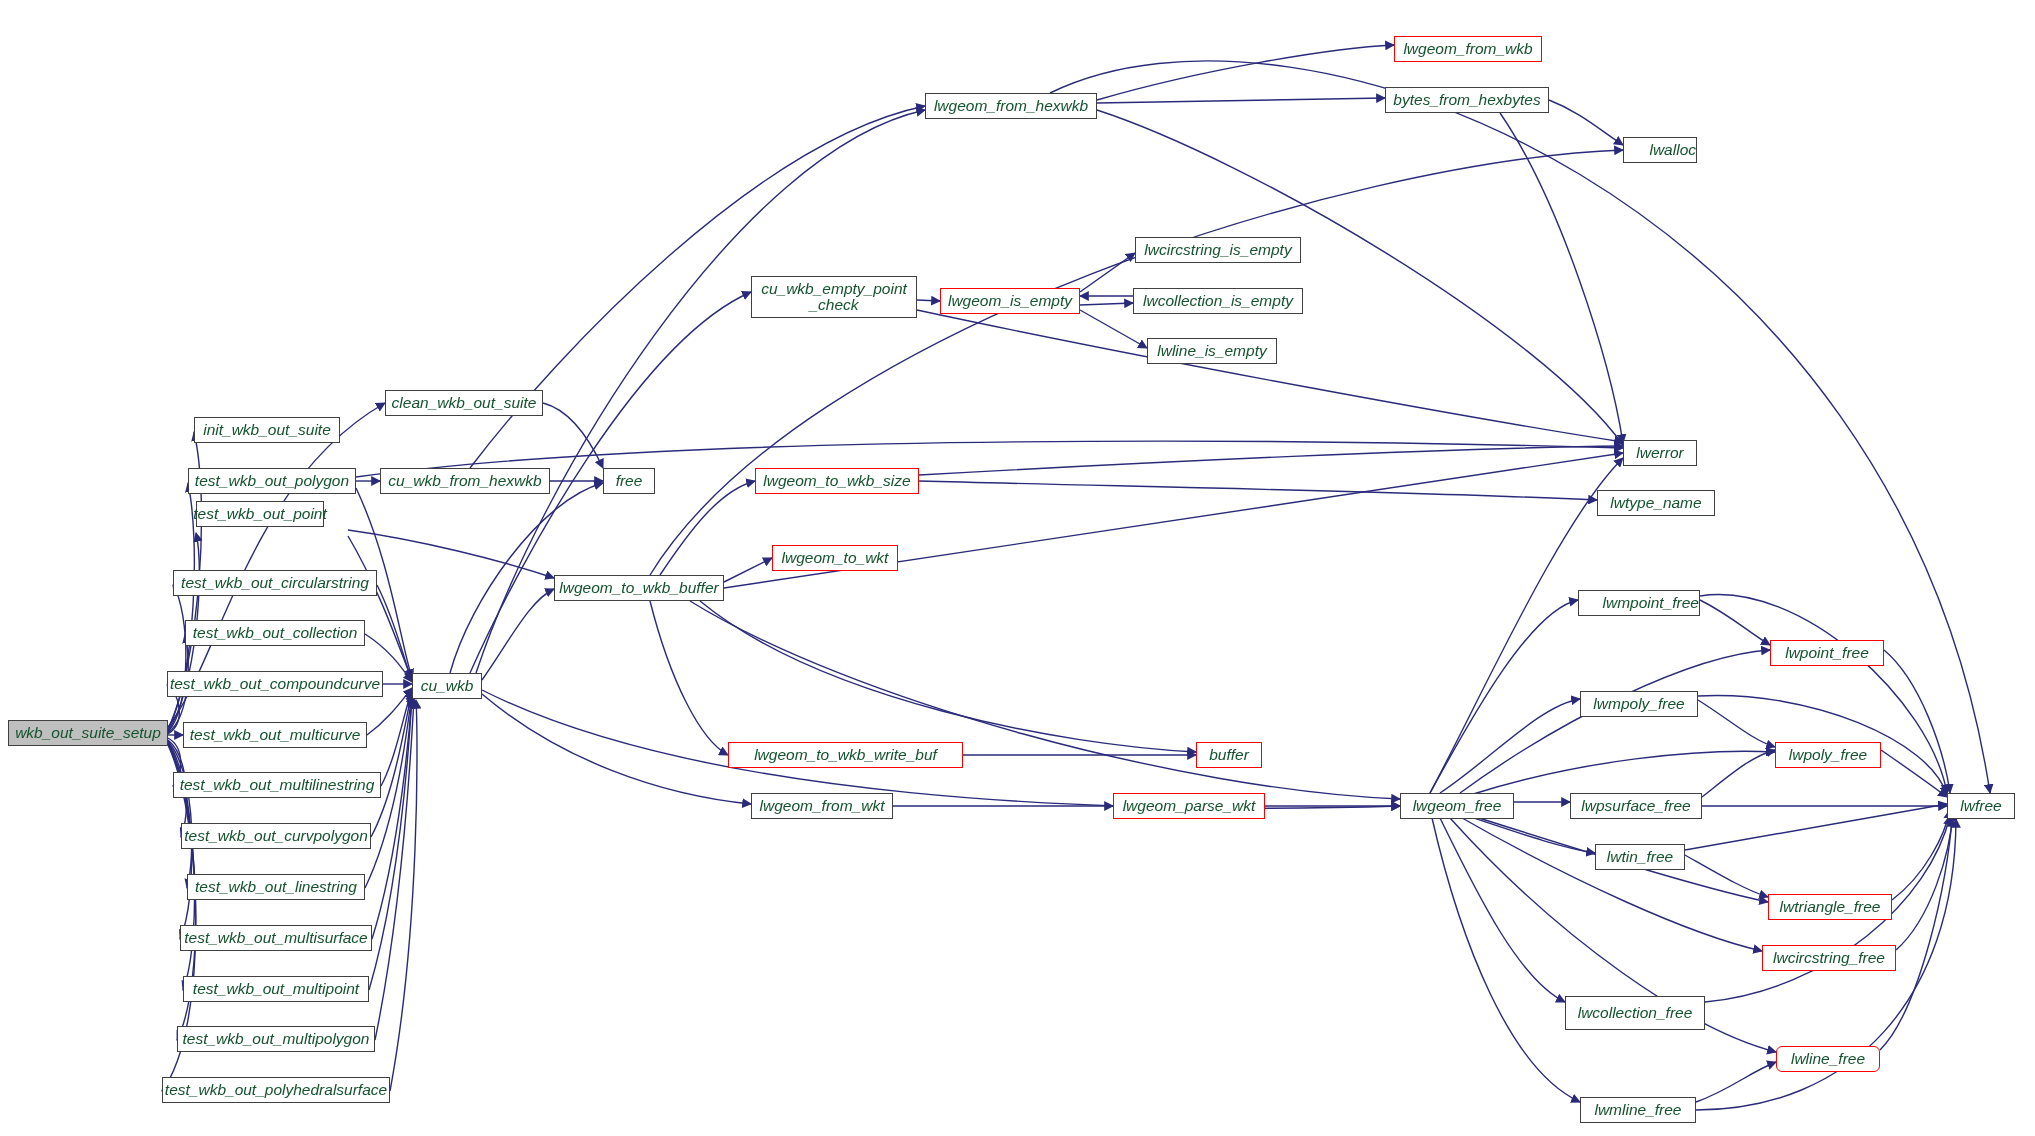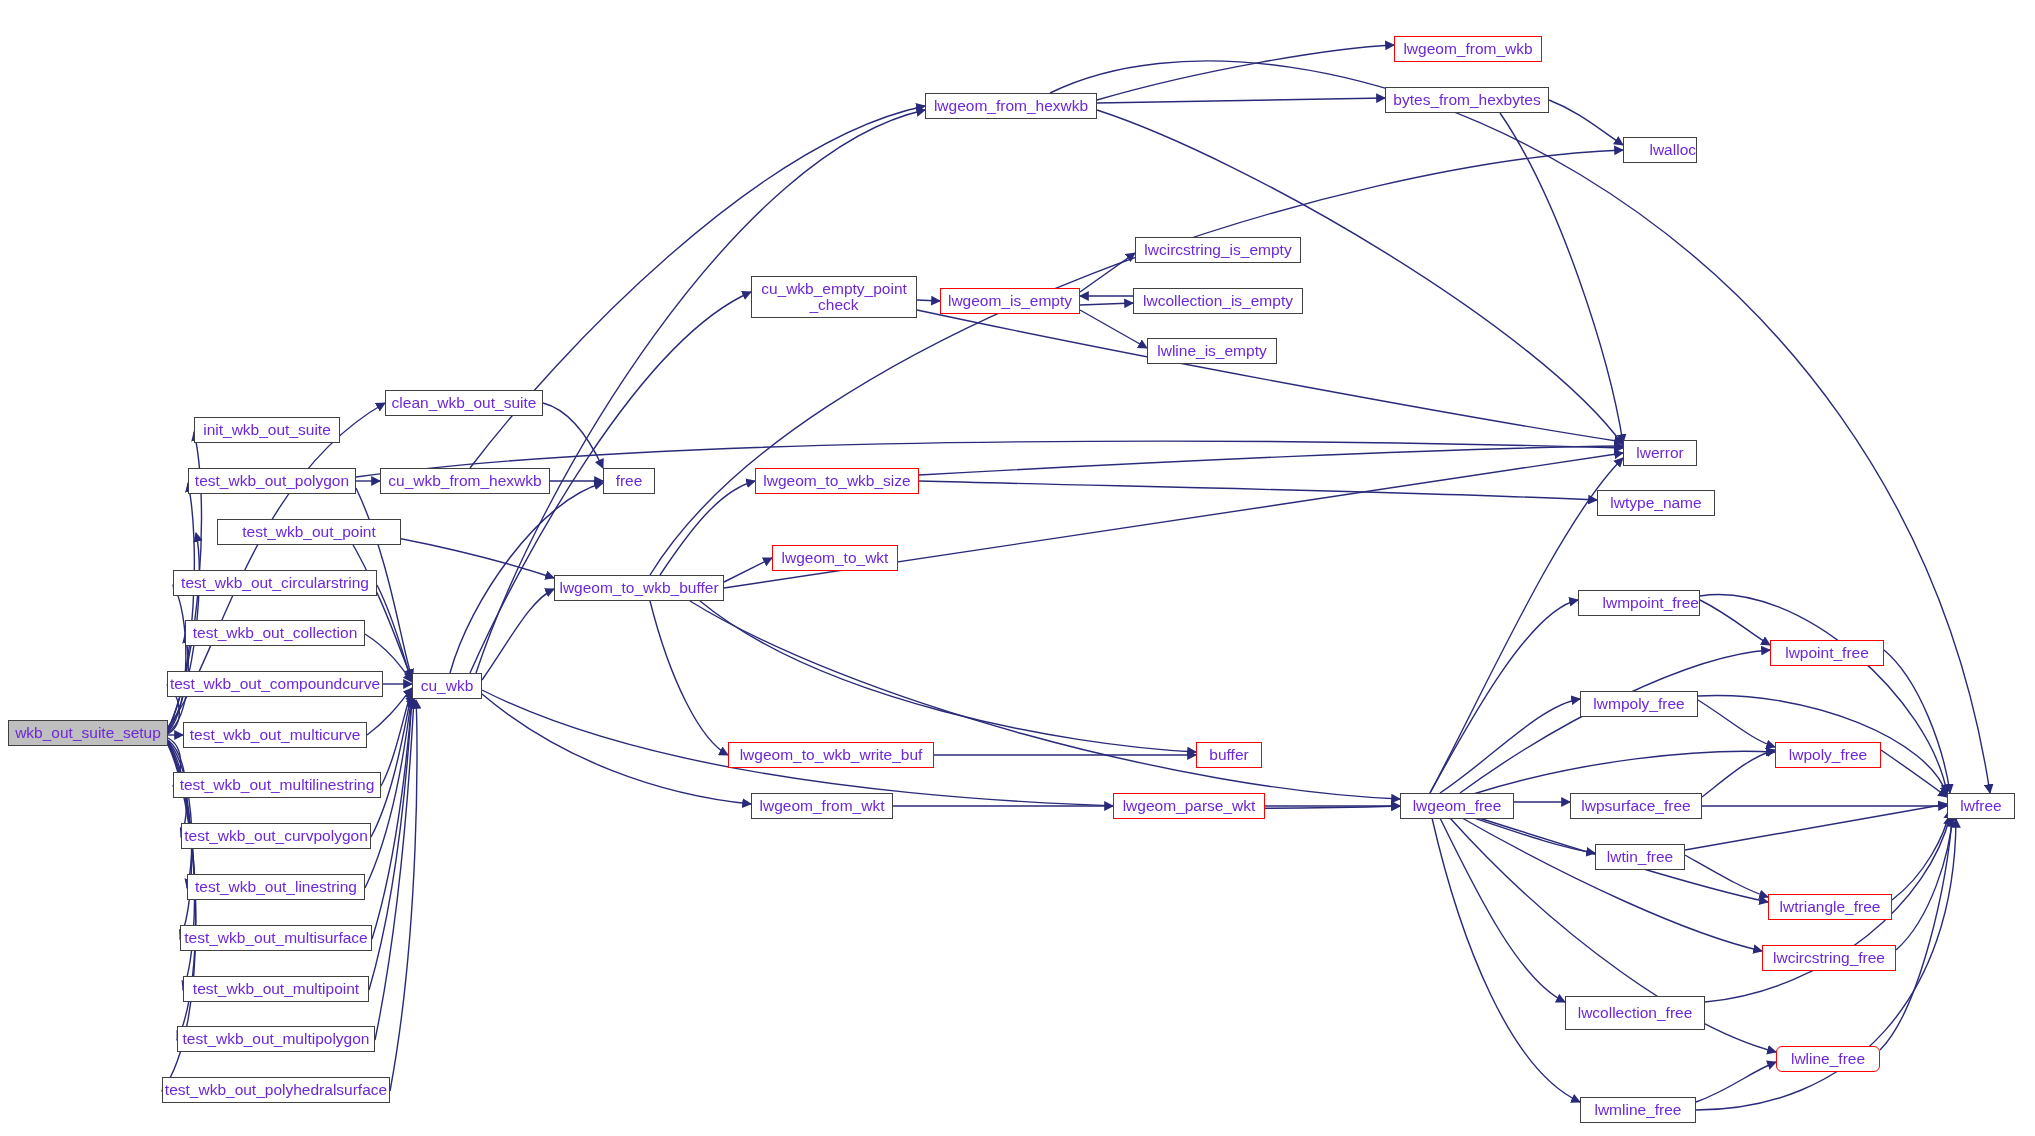--- a/index.html
+++ b/index.html
@@ -1,21 +1,21 @@
 <!DOCTYPE html>
 <html><head>
 <meta charset="utf-8">
 <style>
   html,body{margin:0;padding:0;background:#ffffff;}
   body{font-family:"Liberation Sans","DejaVu Sans",sans-serif;}
   #graph{position:relative;width:2035px;height:1136px;background:#fff;overflow:hidden;}
   #edges{position:absolute;left:0;top:0;width:2035px;height:1136px;pointer-events:none;}
   .node{position:absolute;box-sizing:border-box;display:flex;align-items:center;justify-content:center;
-        background:#ffffff;border:1px solid #404040;font-size:15.5px;color:#6d28d9;line-height:1.05;
-        white-space:pre;text-align:center;}
+        background:#ffffff;border:1px solid #404040;font-size:15.5px;color:#14532d;line-height:1.05;
+        white-space:pre;text-align:center;font-style:italic;}
   .node.red{border:1px solid #ff0000;}
   .node.root{background:#bfbfbf;border:1px solid #404040;}
   .node .lbl{display:block;}
 </style>
 </head>
 <body>
 
 <div id="graph">
   <svg id="edges" viewBox="0 0 2035 1136" xmlns="http://www.w3.org/2000/svg">
     <defs>
@@ -115,21 +115,21 @@
         <path d="M1696,1102 C1730,1090 1750,1072 1776,1062" marker-end="url(#arrow)"></path>
         <path d="M1696,1110 C1850,1110 1955,1000 1956,819" marker-end="url(#arrow)"></path>
         <path d="M348,530 C420,540 500,560 554,578" marker-end="url(#arrow)"></path>
         <path d="M356,477 C700,430 1350,440 1623,448" marker-end="url(#arrow)"></path>
       </g>
   </svg>
   <div id="node-layer">
       <div class="node root" style="left: 8px; top: 720px; width: 160px; height: 26px;"><span class="lbl">wkb_out_suite_setup</span></div>
       <div class="node" style="left: 194px; top: 417px; width: 146px; height: 26px;"><span class="lbl">init_wkb_out_suite</span></div>
       <div class="node" style="left: 188px; top: 468px; width: 168px; height: 26px;"><span class="lbl">test_wkb_out_polygon</span></div>
-      <div class="node" style="left: 196px; top: 519px; width: 184px; height: 26px; margin-left: 21px;"><span class="lbl">test_wkb_out_point</span></div>
+      <div class="node" style="left: 196px; top: 501px; width: 128px; height: 26px;"><span class="lbl">test_wkb_out_point</span></div>
       <div class="node" style="left: 173px; top: 570px; width: 204px; height: 26px;"><span class="lbl">test_wkb_out_circularstring</span></div>
       <div class="node" style="left: 185px; top: 620px; width: 180px; height: 26px;"><span class="lbl">test_wkb_out_collection</span></div>
       <div class="node" style="left: 167px; top: 671px; width: 216px; height: 26px;"><span class="lbl">test_wkb_out_compoundcurve</span></div>
       <div class="node" style="left: 183px; top: 722px; width: 184px; height: 26px;"><span class="lbl">test_wkb_out_multicurve</span></div>
       <div class="node" style="left: 173px; top: 772px; width: 208px; height: 26px;"><span class="lbl">test_wkb_out_multilinestring</span></div>
       <div class="node" style="left: 181px; top: 823px; width: 190px; height: 26px;"><span class="lbl">test_wkb_out_curvpolygon</span></div>
       <div class="node" style="left: 187px; top: 874px; width: 178px; height: 26px;"><span class="lbl">test_wkb_out_linestring</span></div>
       <div class="node" style="left: 180px; top: 925px; width: 192px; height: 26px;"><span class="lbl">test_wkb_out_multisurface</span></div>
       <div class="node" style="left: 183px; top: 976px; width: 186px; height: 26px;"><span class="lbl">test_wkb_out_multipoint</span></div>
       <div class="node" style="left: 177px; top: 1026px; width: 198px; height: 26px;"><span class="lbl">test_wkb_out_multipolygon</span></div>
@@ -146,21 +146,21 @@
       <div class="node" style="left: 1133px; top: 288px; width: 170px; height: 26px;"><span class="lbl">lwcollection_is_empty</span></div>
       <div class="node" style="left: 1147px; top: 338px; width: 130px; height: 26px;"><span class="lbl">lwline_is_empty</span></div>
       <div class="node" style="left: 925px; top: 93px; width: 172px; height: 26px;"><span class="lbl">lwgeom_from_hexwkb</span></div>
       <div class="node red" style="left: 1394px; top: 36px; width: 148px; height: 26px;"><span class="lbl">lwgeom_from_wkb</span></div>
       <div class="node" style="left: 1385px; top: 87px; width: 164px; height: 26px;"><span class="lbl">bytes_from_hexbytes</span></div>
       <div class="node" style="left: 1623px; top: 137px; width: 74px; height: 26px; justify-content: flex-end;"><span class="lbl">lwalloc</span></div>
       <div class="node" style="left: 1623px; top: 440px; width: 74px; height: 26px;"><span class="lbl">lwerror</span></div>
       <div class="node" style="left: 1597px; top: 490px; width: 118px; height: 26px;"><span class="lbl">lwtype_name</span></div>
       <div class="node red" style="left: 755px; top: 468px; width: 164px; height: 26px;"><span class="lbl">lwgeom_to_wkb_size</span></div>
       <div class="node red" style="left: 772px; top: 545px; width: 126px; height: 26px;"><span class="lbl">lwgeom_to_wkt</span></div>
-      <div class="node red" style="left: 728px; top: 742px; width: 206px; height: 26px;"><span class="lbl">lwgeom_to_wkb_write_buf</span></div>
+      <div class="node red" style="left: 728px; top: 742px; width: 235px; height: 26px;"><span class="lbl">lwgeom_to_wkb_write_buf</span></div>
       <div class="node red" style="left: 1196px; top: 742px; width: 66px; height: 26px;"><span class="lbl">buffer</span></div>
       <div class="node" style="left: 751px; top: 793px; width: 142px; height: 26px;"><span class="lbl">lwgeom_from_wkt</span></div>
       <div class="node red" style="left: 1113px; top: 793px; width: 152px; height: 26px;"><span class="lbl">lwgeom_parse_wkt</span></div>
       <div class="node" style="left: 1400px; top: 793px; width: 114px; height: 26px;"><span class="lbl">lwgeom_free</span></div>
       <div class="node" style="left: 1578px; top: 590px; width: 122px; height: 26px; justify-content: flex-end;"><span class="lbl">lwmpoint_free</span></div>
       <div class="node red" style="left: 1770px; top: 640px; width: 114px; height: 26px;"><span class="lbl">lwpoint_free</span></div>
       <div class="node" style="left: 1580px; top: 691px; width: 118px; height: 26px;"><span class="lbl">lwmpoly_free</span></div>
       <div class="node red" style="left: 1775px; top: 742px; width: 106px; height: 26px;"><span class="lbl">lwpoly_free</span></div>
       <div class="node" style="left: 1570px; top: 793px; width: 132px; height: 26px;"><span class="lbl">lwpsurface_free</span></div>
       <div class="node" style="left: 1595px; top: 844px; width: 90px; height: 26px;"><span class="lbl">lwtin_free</span></div>

